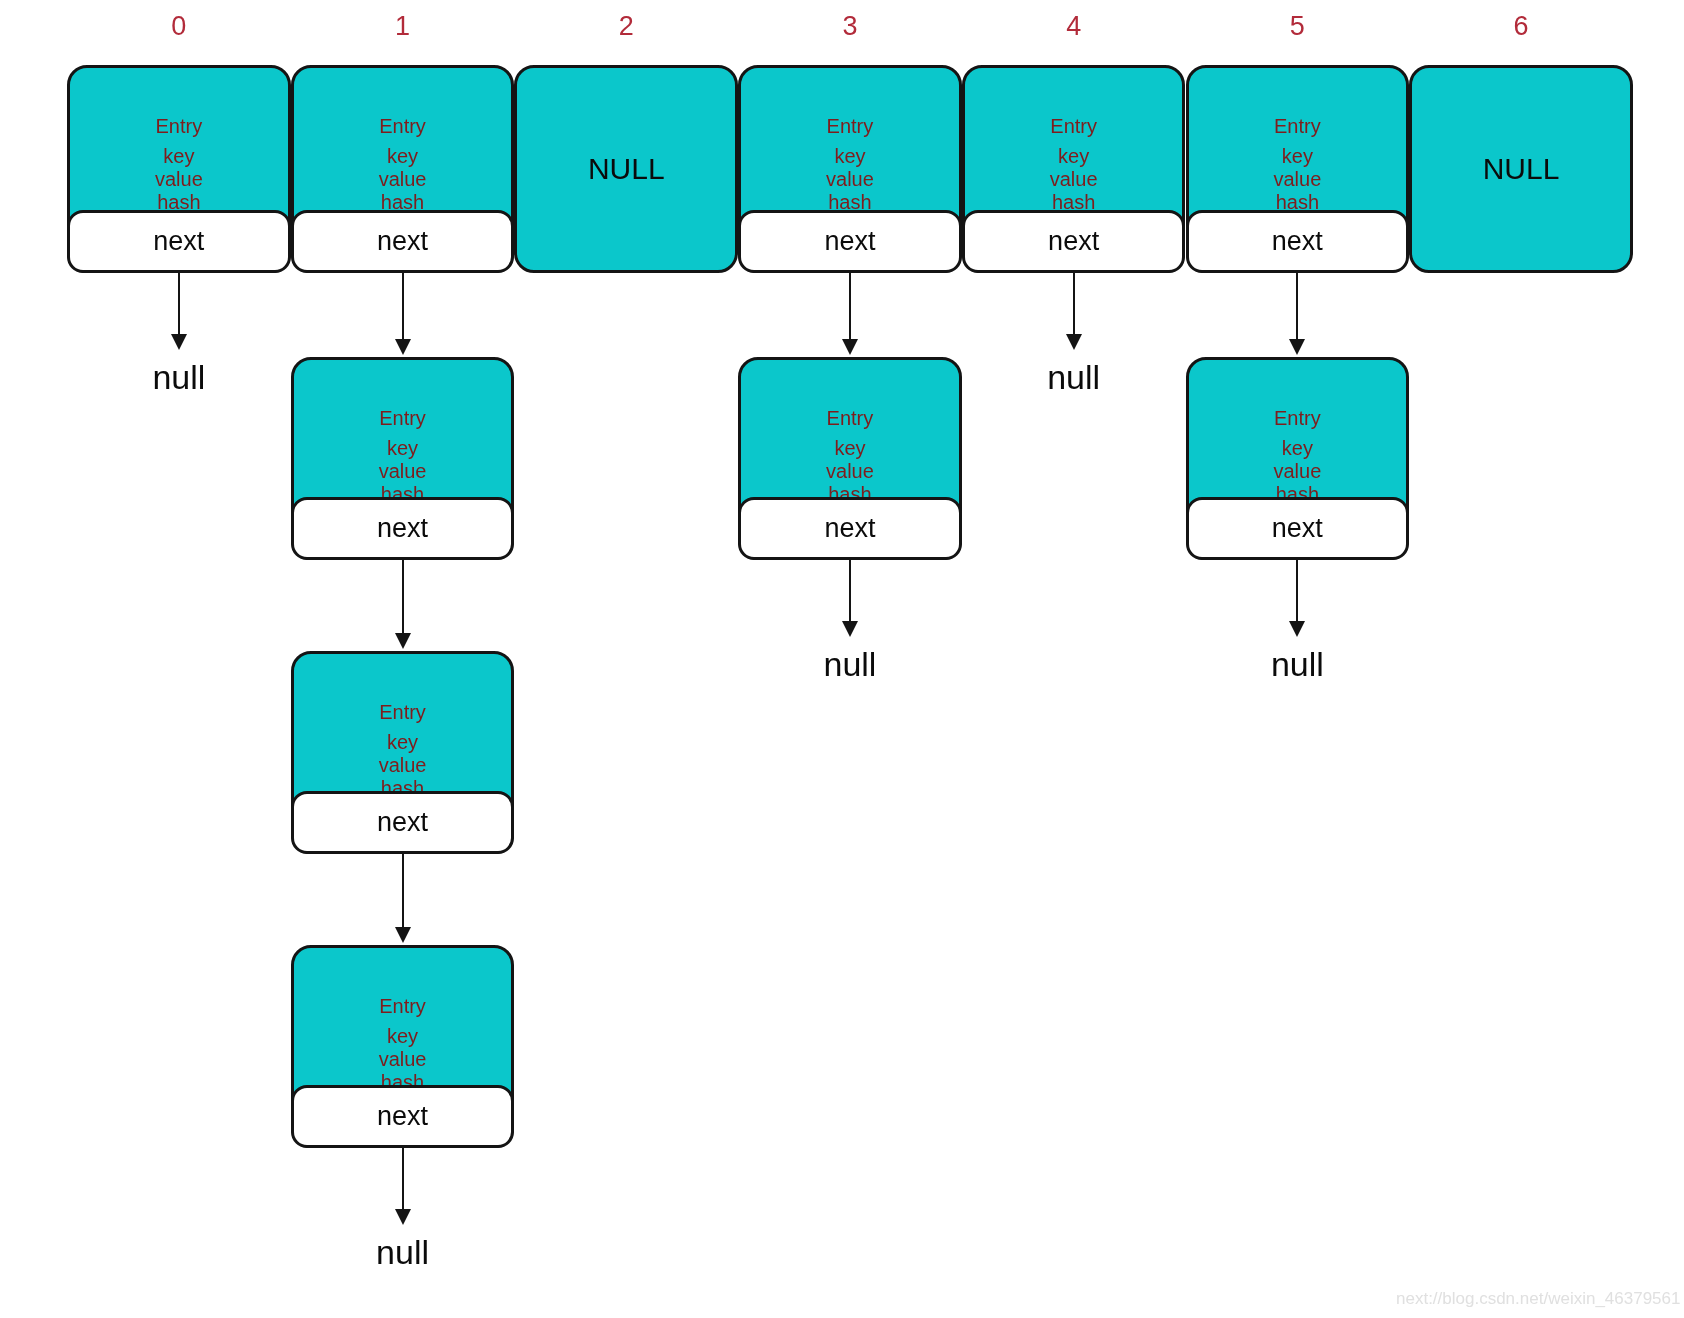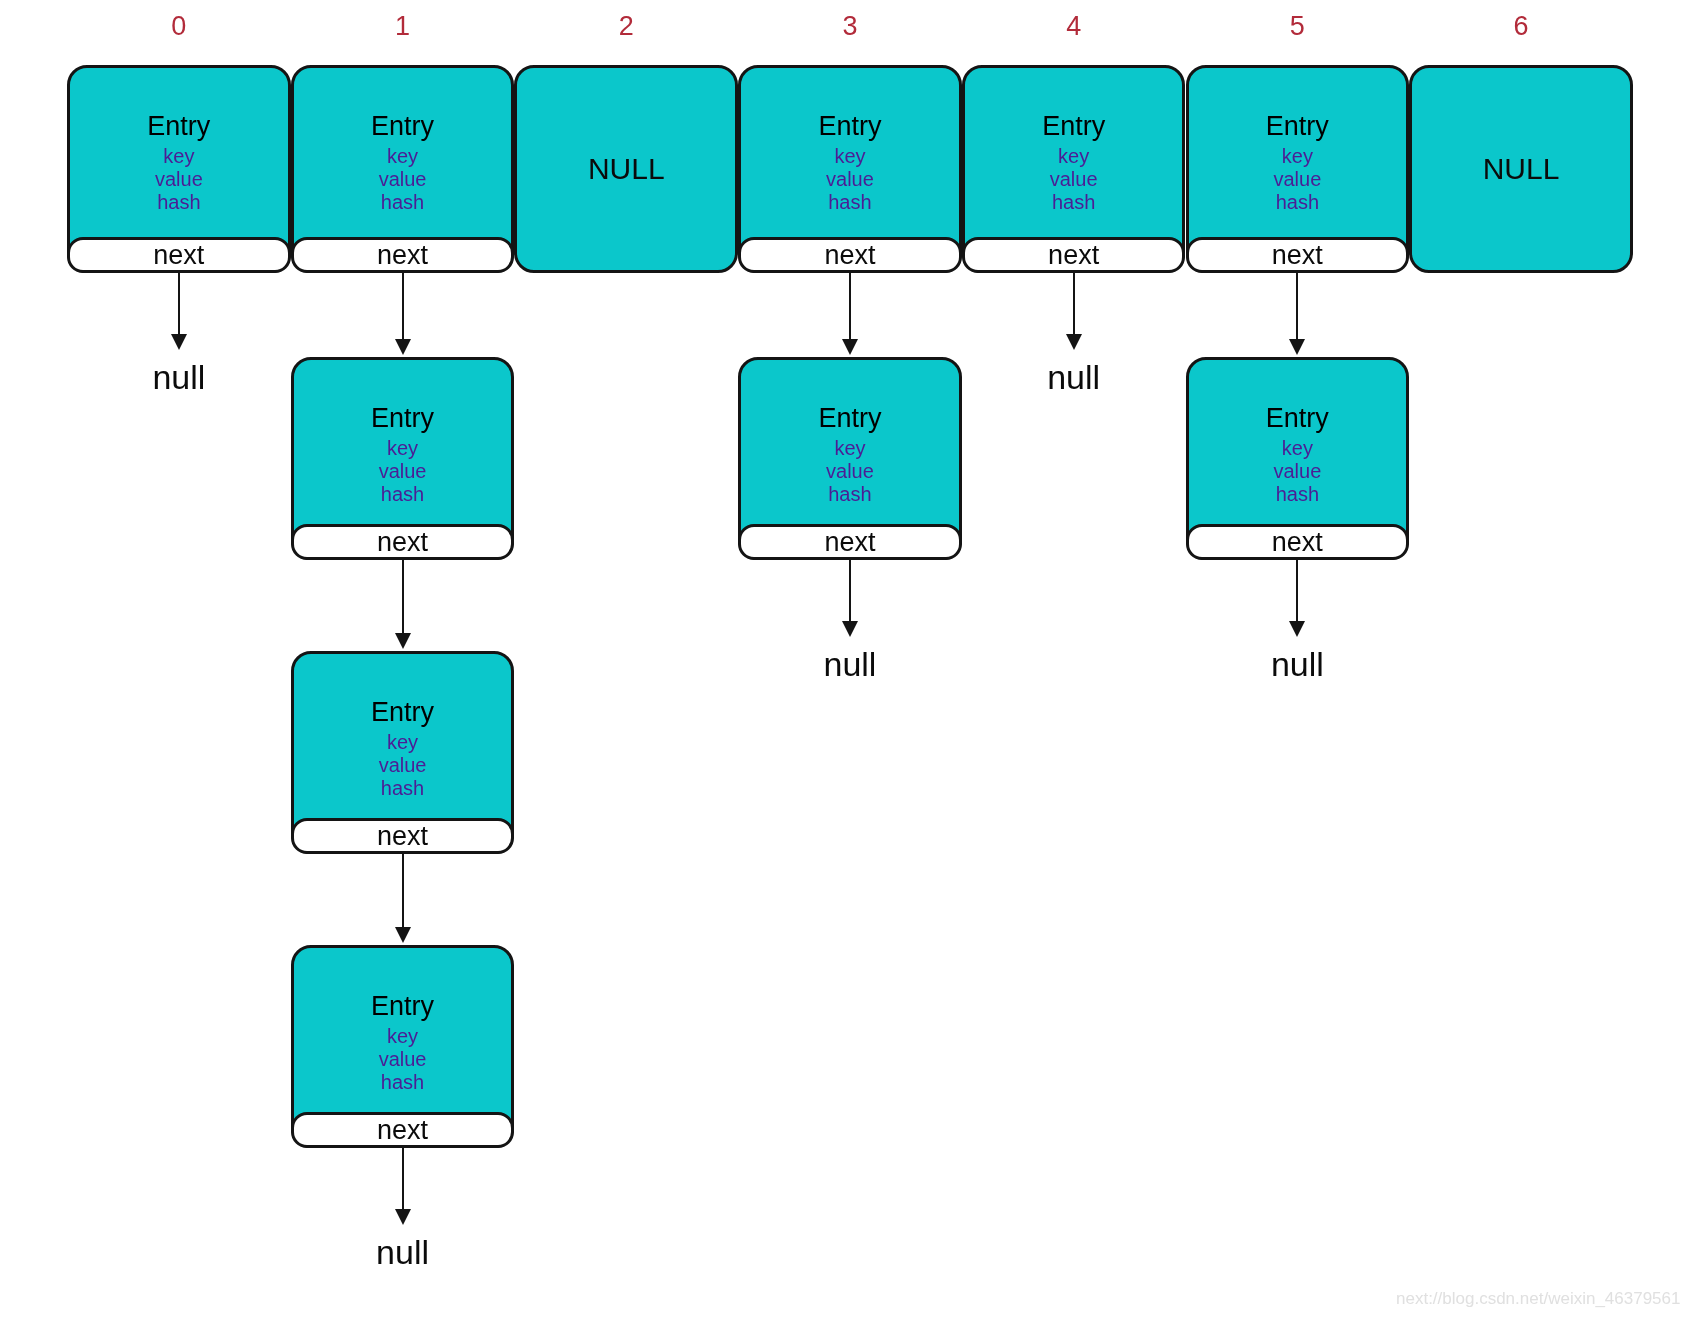--- a/index.html
+++ b/index.html
@@ -15,25 +15,25 @@
     font-size:27px; line-height:32px; color:#b22b3a;
   }
   .node {
     position:absolute; background:#0bc7cb;
     border:3px solid #141414; border-radius:20px;
   }
   .null-node { display:flex; align-items:center; justify-content:center; }
   .null-box-label { font-size:30px; color:#0b0b0b; }
 
   .entry-content { padding-top:40px; text-align:center; }
-  .entry-title  { font-size:27px; line-height:37px; color:#000000; }
-  .entry-field  { font-size:20px; line-height:23px; color:#4c1d95; }
+  .entry-title  { font-size:20px; line-height:37px; color:#7f1d1d; }
+  .entry-field  { font-size:20px; line-height:23px; color:#7f1d1d; }
 
   .next-bar {
-    position:absolute; left:-3px; right:-3px; bottom:-3px; height:36px;
+    position:absolute; left:-3px; right:-3px; bottom:-3px; height:63px;
     background:#ffffff; border:3px solid #141414; border-radius:16px;
     display:flex; align-items:center; justify-content:center;
     font-size:27px; color:#0b0b0b;
   }
 
   .arrow { position:absolute; width:2px; background:#141414; }
   .arrow-head {
     position:absolute; bottom:-15px; left:-7px; width:0; height:0;
     border-left:8px solid transparent; border-right:8px solid transparent;
     border-top:16px solid #141414;

